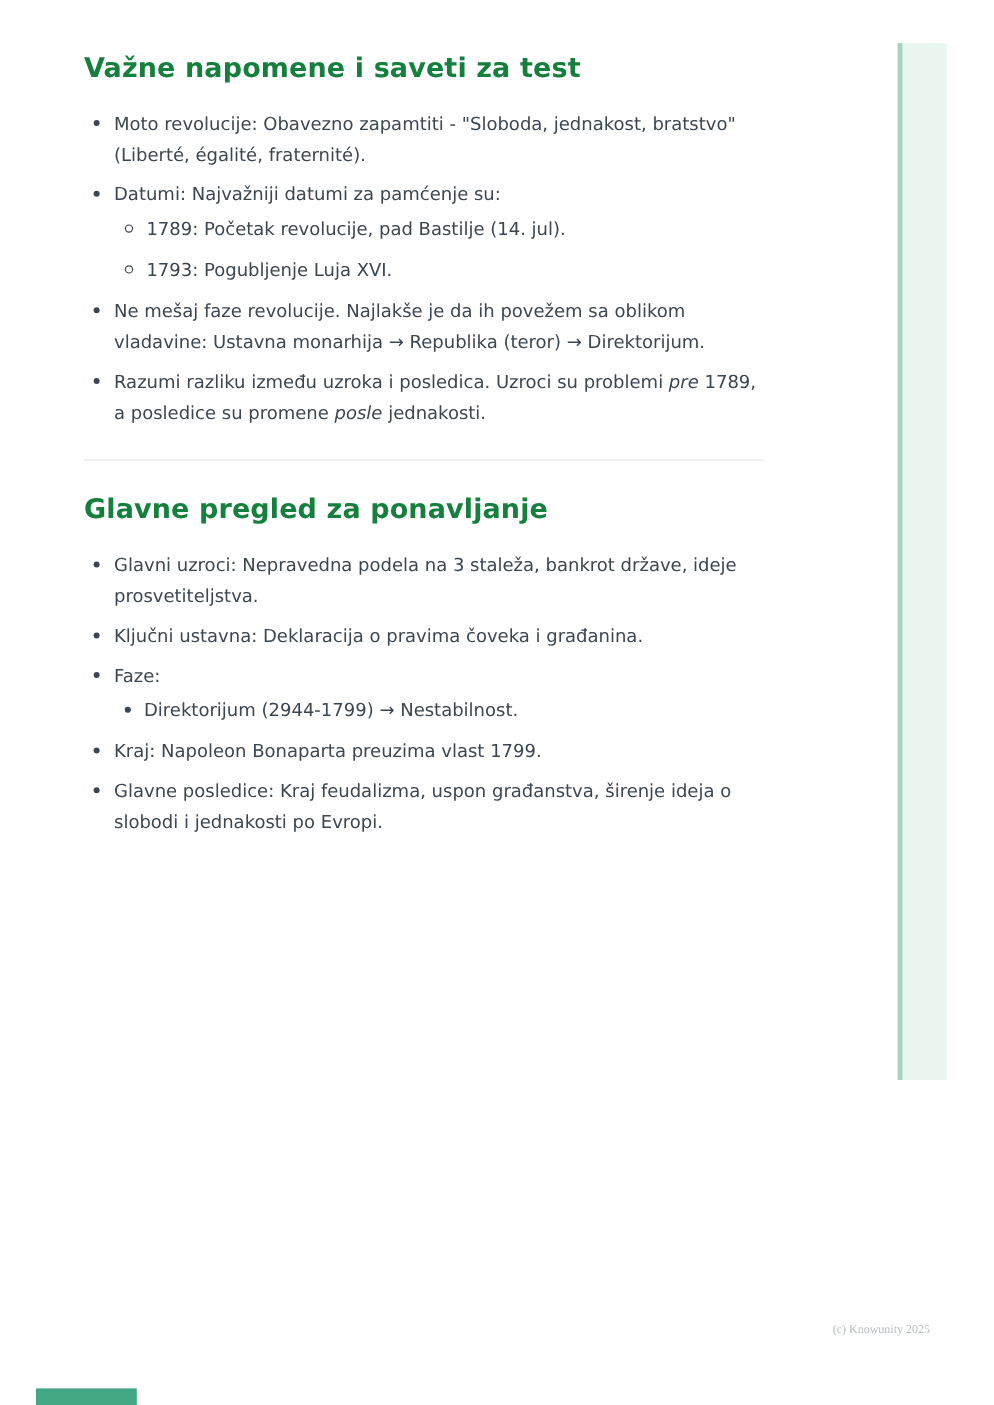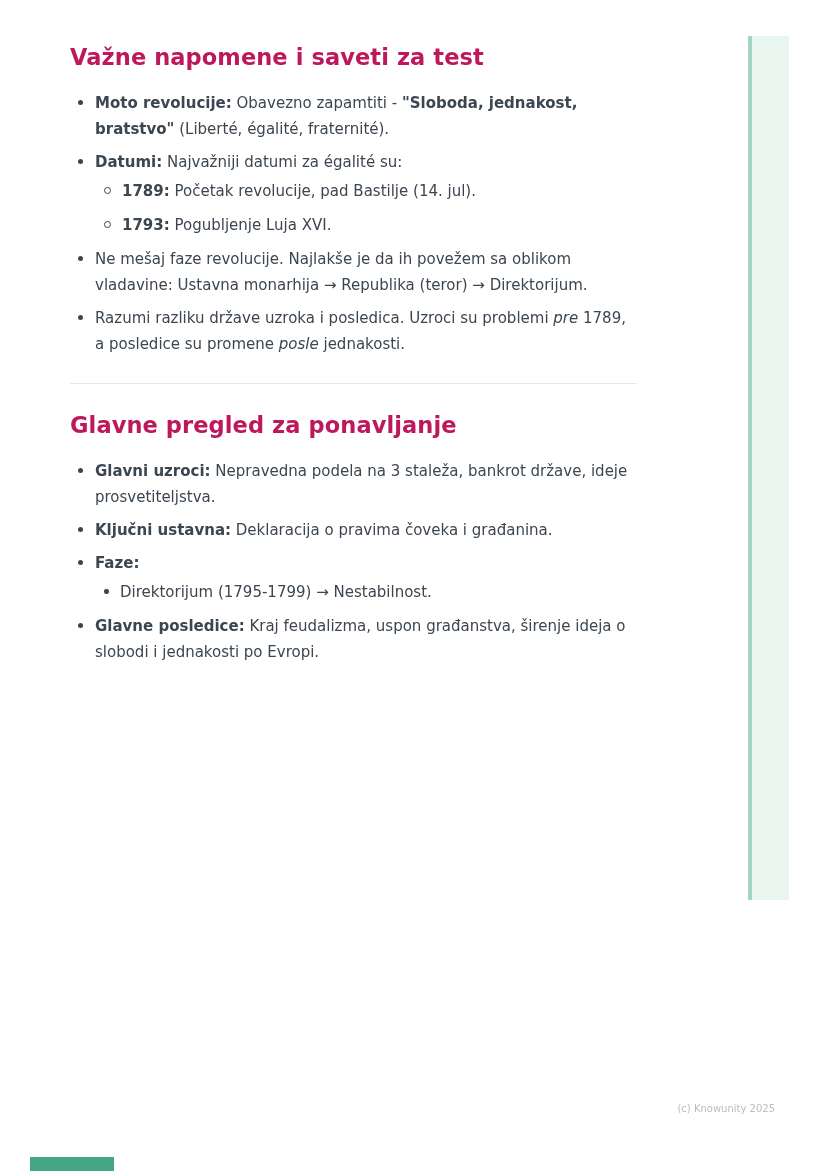--- a/index.html
+++ b/index.html
@@ -19,21 +19,21 @@
     position: absolute;
     top: 44px;
     left: 70px;
     width: 567px;
   }
   .section-title {
     margin: 0 0 20px 0;
     font-size: 22.5px;
     line-height: 26px;
     font-weight: bold;
-    color: #be185d;
+    color: #15803d;
     letter-spacing: 0.1px;
   }
   .section-title.second {
     margin-top: 28px;
   }
   ul.main-list {
     margin: 0;
     padding: 0;
     list-style: none;
     font-size: 15px;
@@ -81,21 +81,21 @@
   ul.sub-list.dots li.sub-item::before {
     content: "";
     position: absolute;
     left: 9px;
     top: 10px;
     width: 4.5px;
     height: 4.5px;
     border-radius: 50%;
     background: #3c4650;
   }
-  .b { font-weight: bold; }
+  .b { font-weight: normal; }
   .i { font-style: italic; }
   hr.divider {
     border: none;
     border-top: 1px solid #e6e9ec;
     margin: 26px 0 0 0;
     width: 567px;
   }
   .edge-stripe {
     position: absolute;
     left: 748px;
@@ -107,20 +107,21 @@
   }
   .footer-credit {
     position: absolute;
     top: 1102px;
     left: 0;
     width: 775px;
     text-align: right;
     font-size: 10px;
     line-height: 14px;
     color: #b8bdc2;
+    font-family: Liberation Serif, serif;
   }
   .next-page-sliver {
     position: absolute;
     left: 30px;
     top: 1157px;
     width: 84px;
     height: 14px;
     background: #43a783;
   }
 </style>
@@ -129,56 +130,59 @@
 
 <div class="content">
 
   <h1 class="section-title">Važne napomene i saveti za test</h1>
 
   <ul class="main-list">
     <li class="main-item">
       <span class="b">Moto revolucije:</span><span> Obavezno zapamtiti - </span><span class="b">"Sloboda, jednakost, bratstvo"</span><span> (Liberté, égalité, fraternité).</span>
     </li>
     <li class="main-item">
-      <span class="b">Datumi:</span><span> Najvažniji datumi za égalité su:</span>
+      <span class="b">Datumi:</span><span> Najvažniji datumi za pamćenje su:</span>
       <ul class="sub-list circles">
         <li class="sub-item">
           <span class="b">1789:</span><span> Početak revolucije, pad Bastilje (14. jul).</span>
         </li>
         <li class="sub-item">
           <span class="b">1793:</span><span> Pogubljenje Luja XVI.</span>
         </li>
       </ul>
     </li>
     <li class="main-item">
       <span>Ne mešaj faze revolucije. Najlakše je da ih povežem sa oblikom vladavine: Ustavna monarhija → Republika (teror) → Direktorijum.</span>
     </li>
     <li class="main-item">
-      <span>Razumi razliku države uzroka i posledica. Uzroci su problemi </span><span class="i">pre</span><span> 1789, a posledice su promene </span><span class="i">posle</span><span> jednakosti.</span>
+      <span>Razumi razliku između uzroka i posledica. Uzroci su problemi </span><span class="i">pre</span><span> 1789, a posledice su promene </span><span class="i">posle</span><span> jednakosti.</span>
     </li>
   </ul>
 
   <hr class="divider">
 
   <h1 class="section-title second">Glavne pregled za ponavljanje</h1>
 
   <ul class="main-list">
     <li class="main-item">
       <span class="b">Glavni uzroci:</span><span> Nepravedna podela na 3 staleža, bankrot države, ideje prosvetiteljstva.</span>
     </li>
     <li class="main-item">
       <span class="b">Ključni ustavna:</span><span> Deklaracija o pravima čoveka i građanina.</span>
     </li>
     <li class="main-item">
       <span class="b">Faze:</span>
       <ul class="sub-list dots">
         <li class="sub-item">
-          <span>Direktorijum (1795-1799) → Nestabilnost.</span>
+          <span>Direktorijum (2944-1799) → Nestabilnost.</span>
         </li>
       </ul>
+    </li>
+    <li class="main-item">
+      <span class="b">Kraj:</span><span> Napoleon Bonaparta preuzima vlast </span><span class="b">1799.</span>
     </li>
     <li class="main-item">
       <span class="b">Glavne posledice:</span><span> Kraj feudalizma, uspon građanstva, širenje ideja o slobodi i jednakosti po Evropi.</span>
     </li>
   </ul>
 
 </div>
 
 <div class="edge-stripe"></div>
 

